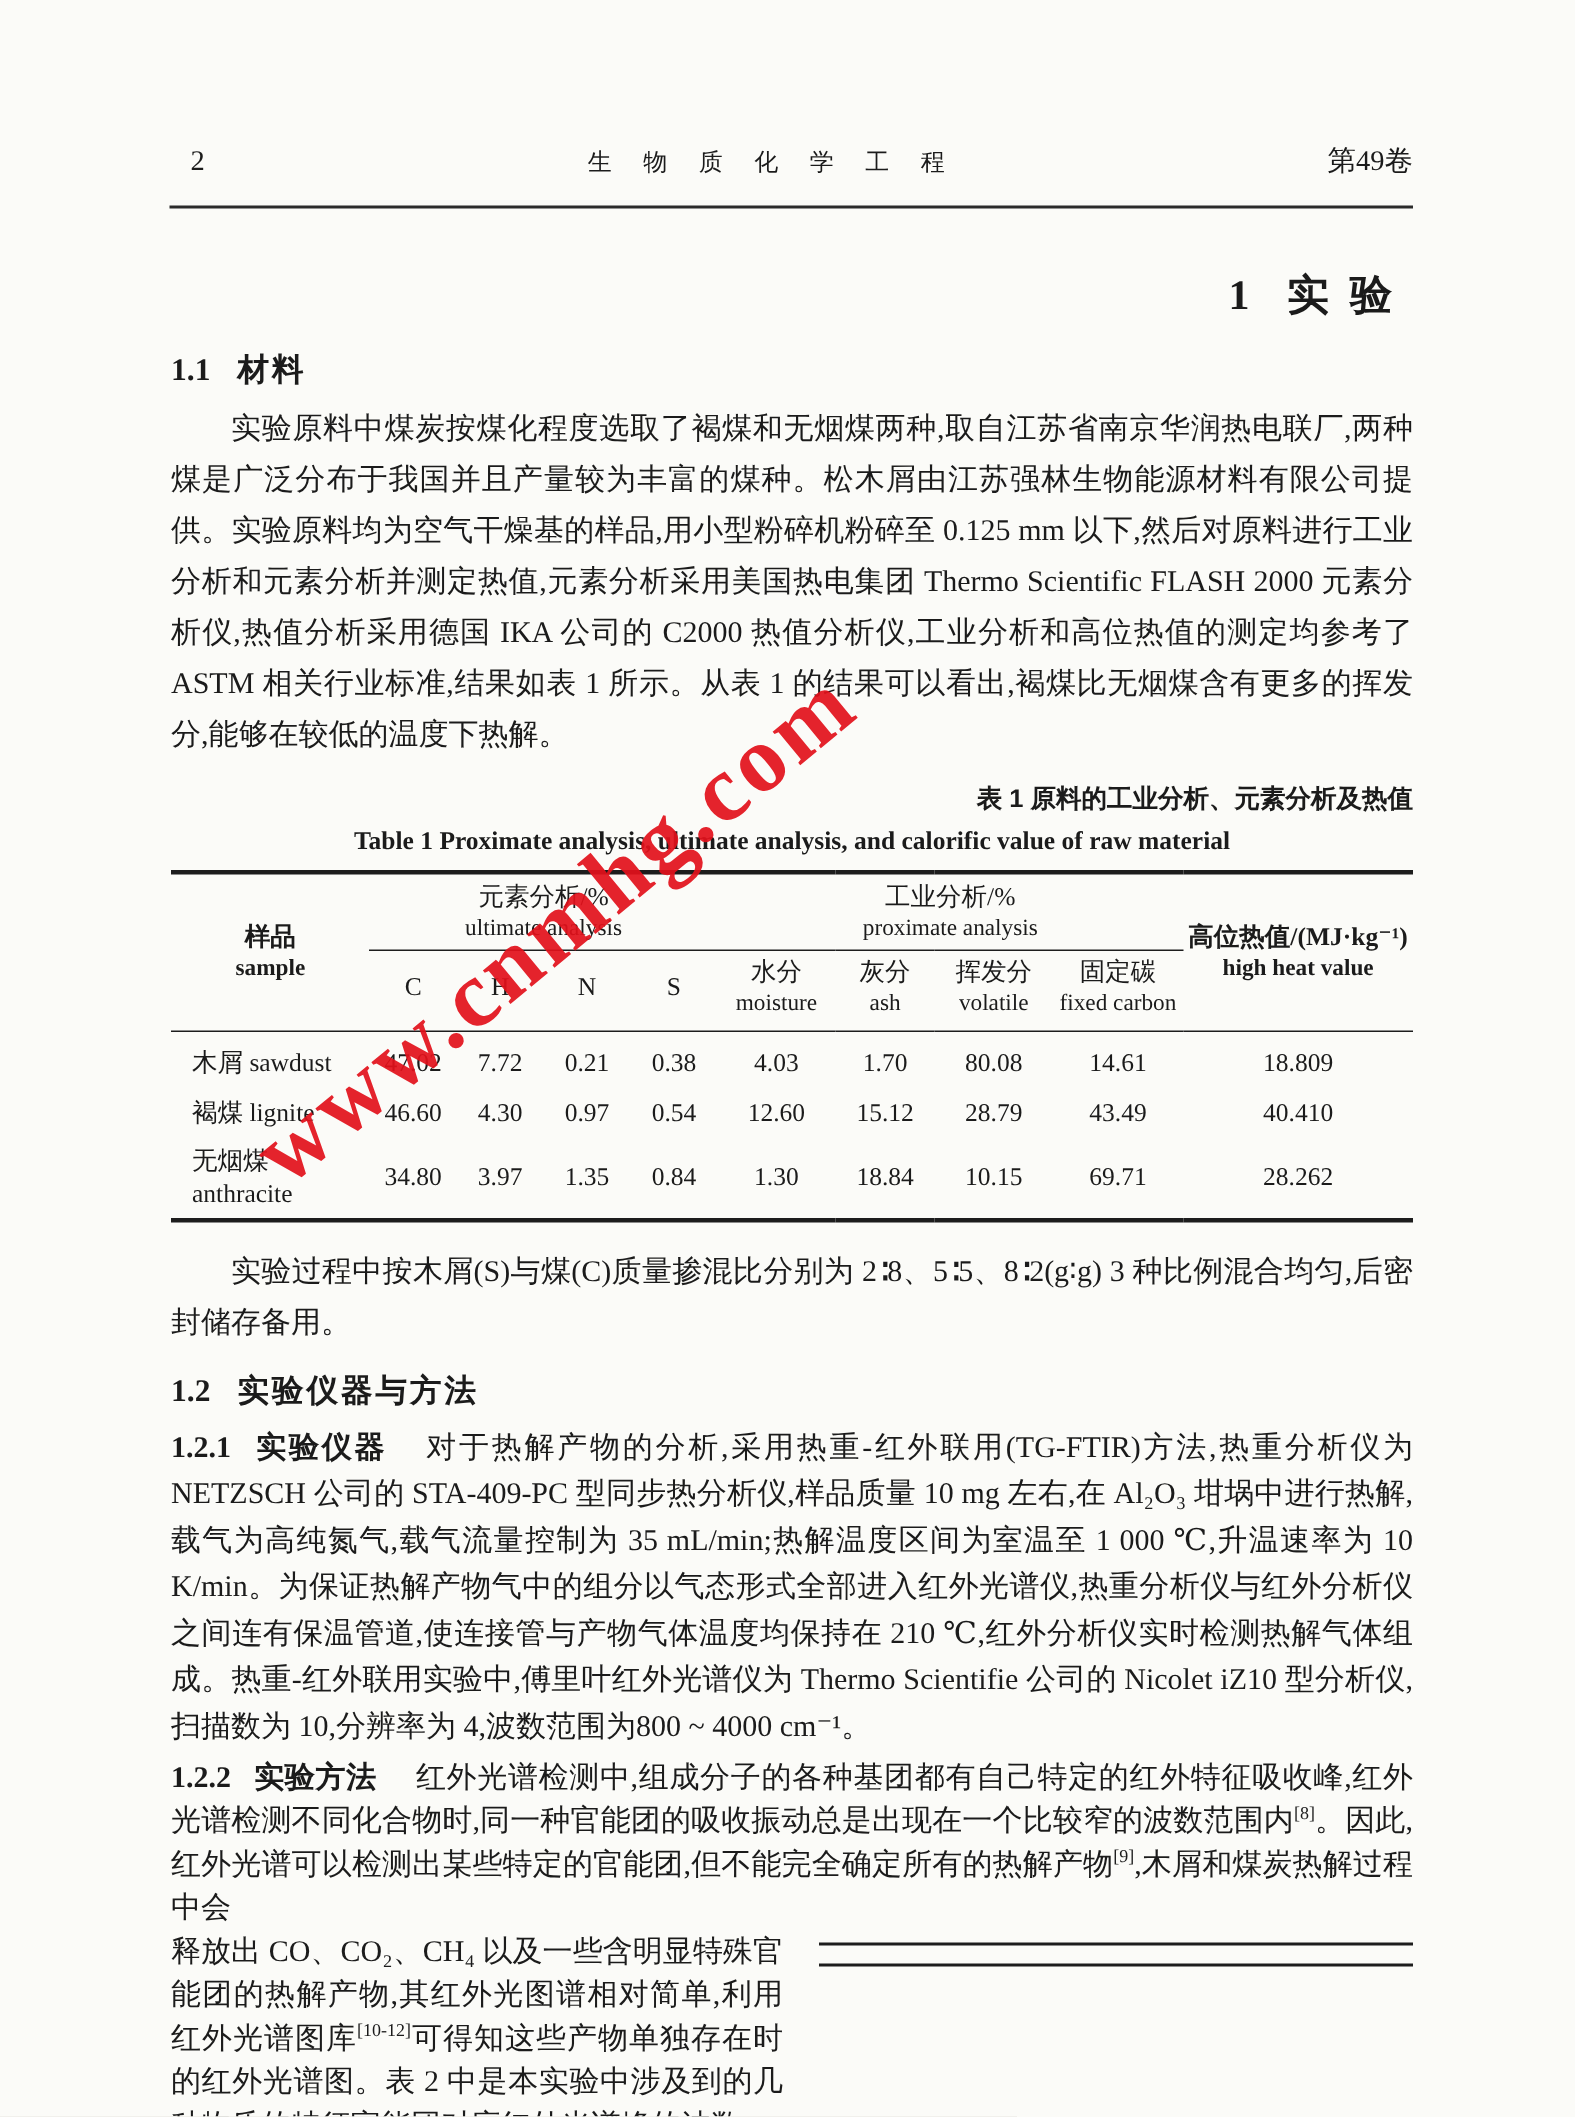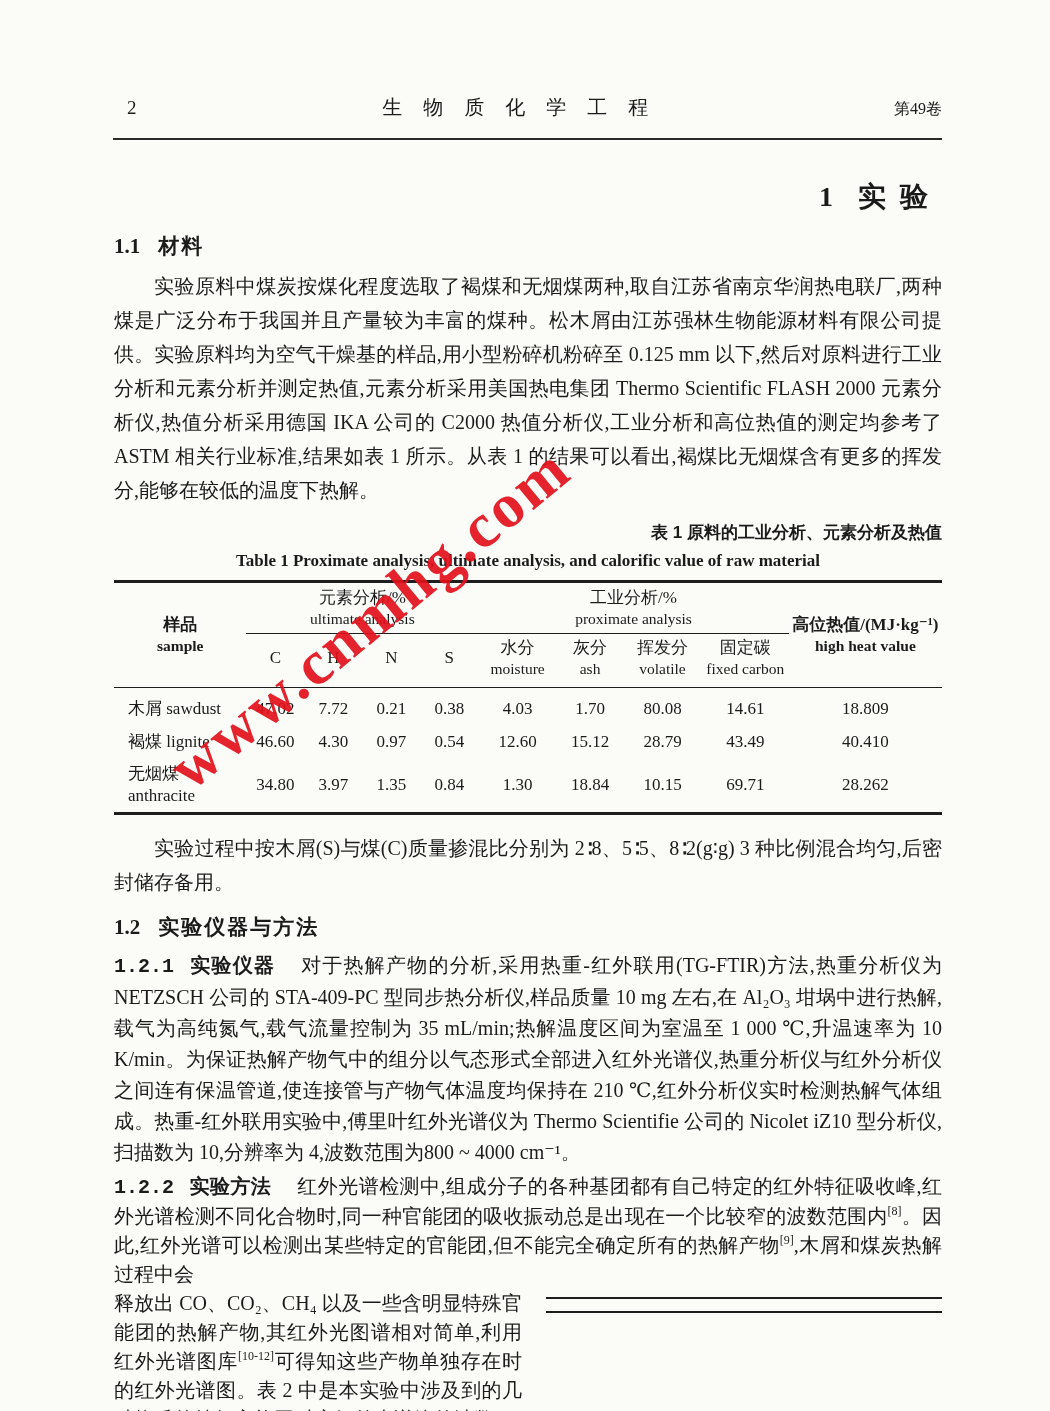--- a/index.html
+++ b/index.html
@@ -8,22 +8,22 @@
     background:#fbfbf8; color:#1b1b1b; overflow:hidden;
     font-family:"Liberation Serif","DejaVu Serif",serif;
   }
   
   .header {
     position:absolute; left:113px; top:94px; width:829px;
     display:flex; justify-content:space-between; align-items:baseline;
     border-bottom:2px solid #2b2b2b; padding-bottom:17px;
     font-size:19px;
   }
-  .journal { letter-spacing:21px; font-size:20px; padding-left:21px; }
-  .volume { font-size:16px; }
+  .journal { letter-spacing:21px; font-size:16px; padding-left:21px; }
+  .volume { font-size:19px; }
   .pagenum { padding-left:14px; }
   
   .main { position:absolute; left:114px; top:150px; width:828px; }
   p { margin:0; }
   .body { font-size:20px; line-height:34px; text-align:justify; }
   .indent { text-indent:2em; }
   h1 {
     font-size:28px; font-weight:600; margin:28px 0 16px; letter-spacing:1px;text-align:right;
   }
   h1 .num { margin-right:24px; }
@@ -31,21 +31,21 @@
   h2 {
     font-size:21px; margin:14px 0 9px;
     font-family:"Liberation Sans","DejaVu Sans",sans-serif; font-weight:700;
   }
   h2 .num { margin-right:18px; font-family:"Liberation Serif",serif; }
   h2 .ttl { letter-spacing:2px; }
   .plabel {
     font-family:"Liberation Sans","DejaVu Sans",sans-serif; font-weight:700;
     margin-right:26px;
   }
-  .plabel .num { margin-right:15px; font-family:Liberation Mono, monospace; }
+  .plabel .num { margin-right:15px; font-family:Liberation Serif, serif; }
   sup { font-size:0.6em; line-height:0; }
   
   .tcap { margin-top:14px; }
   .tcap-cn {
     font-family:Liberation Sans, sans-serif; font-weight:700;
     font-size:17px; text-align:right;
   }
   .tcap-en { font-weight:700; font-size:17px; text-align:center; margin-top:7px; }
   
   .t1 {

